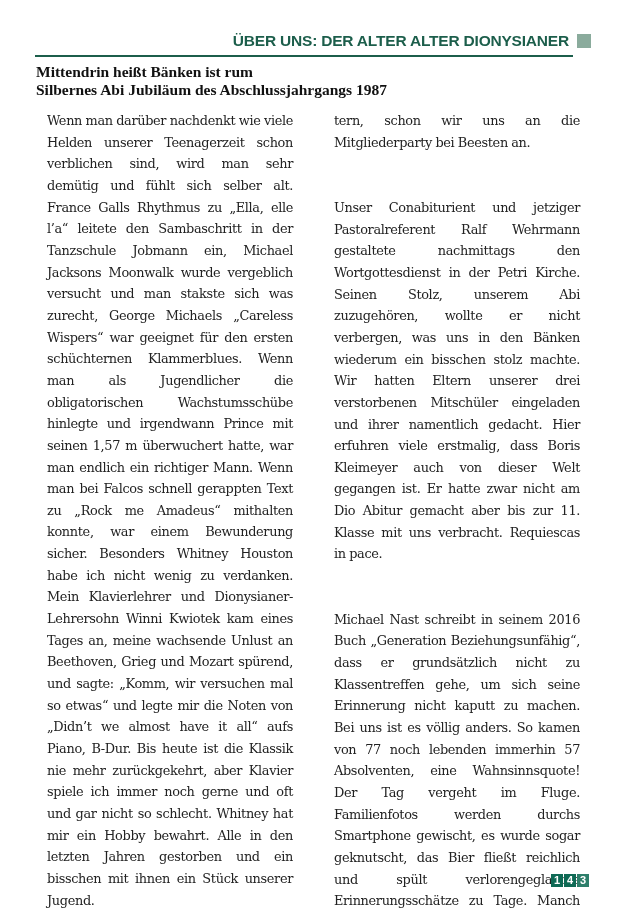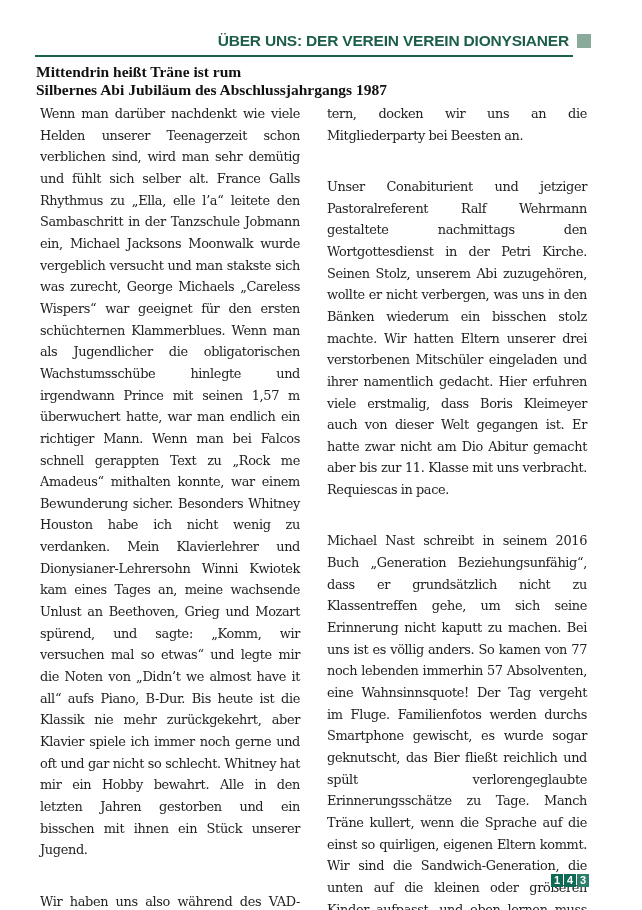--- a/index.html
+++ b/index.html
@@ -25,56 +25,56 @@
     font-family: "Liberation Serif", serif; font-weight: bold; font-size: 15.5px;
     line-height: 18px; color: #111;
   }
   .col {
     position: absolute; top: 99px; width: 268px;
     font-family: "DejaVu Serif", serif; font-size: 12.9px; line-height: 21.65px;
     color: #222; text-align: justify; letter-spacing: -0.35px; word-spacing: -0.3px;
   }
   .col-left { left: 36px; }
   .col-right { left: 323px; }
-  .para { margin: 4px; }
+  .para { margin: 11px; }
   .gap { height: 21.65px; }
   .page-number {
     position: absolute; left: 551px; top: 874px; display: flex; gap: 1px;
   }
   .page-digit {
     width: 12px; height: 13px; background: #0f6a55; color: #fff;
     font-family: "Liberation Sans", sans-serif; font-weight: bold; font-size: 11px;
     line-height: 13px; text-align: center;
   }
   .page-digit.light { background: #2d7e6a; }
 </style>
 </head>
 <body>
 
 <div class="page">
 
   <div class="section-header">
-    <span class="section-title">ÜBER UNS: DER VEREIN VEREIN DIONYSIANER</span>
+    <span class="section-title">ÜBER UNS: DER ALTER ALTER DIONYSIANER</span>
     <span class="section-square"></span>
   </div>
   <div class="header-rule"></div>
 
   <div class="headline">
-    <div>Mittendrin heißt Träne ist rum</div>
+    <div>Mittendrin heißt Bänken ist rum</div>
     <div>Silbernes Abi Jubiläum des Abschlussjahrgangs 1987</div>
   </div>
 
   <div class="col col-left">
     <p class="para">Wenn man darüber nachdenkt wie viele Helden unserer Teenagerzeit schon verblichen sind, wird man sehr demütig und fühlt sich selber alt. France Galls Rhythmus zu „Ella, elle l’a“ leitete den Sambaschritt in der Tanzschule Jobmann ein, Michael Jacksons Moonwalk wurde vergeblich versucht und man stakste sich was zurecht, George Michaels „Careless Wispers“ war geeignet für den ersten schüchternen Klammerblues. Wenn man als Jugendlicher die obligatorischen Wachstumsschübe hinlegte und irgendwann Prince mit seinen 1,57 m überwuchert hatte, war man endlich ein richtiger Mann. Wenn man bei Falcos schnell gerappten Text zu „Rock me Amadeus“ mithalten konnte, war einem Bewunderung sicher. Besonders Whitney Houston habe ich nicht wenig zu verdanken. Mein Klavierlehrer und Dionysianer-Lehrersohn Winni Kwiotek kam eines Tages an, meine wachsende Unlust an Beethoven, Grieg und Mozart spürend, und sagte: „Komm, wir versuchen mal so etwas“ und legte mir die Noten von „Didn’t we almost have it all“ aufs Piano, B-Dur. Bis heute ist die Klassik nie mehr zurückgekehrt, aber Klavier spiele ich immer noch gerne und oft und gar nicht so schlecht. Whitney hat mir ein Hobby bewahrt. Alle in den letzten Jahren gestorben und ein bisschen mit ihnen ein Stück unserer Jugend.</p>
     <div class="gap"></div>
     <p class="para">Wir haben uns also während des VAD-Farbenfestes am 2. September 2017 getroffen mit langem Anlauf und Terminkommunikation. Da wir keine Ersttäter sind, ist unsere Adressdatei recht schnell aktualisiert. Seit Eselszug-Tagen treffen wir uns alle fünf Jahre in großer Runde und um uns die Organisation zu erleich-</p>
   </div>
 
   <div class="col col-right">
-    <p class="para">tern, docken wir uns an die Mitgliederparty bei Beesten an.</p>
+    <p class="para">tern, schon wir uns an die Mitgliederparty bei Beesten an.</p>
     <div class="gap"></div>
     <p class="para">Unser Conabiturient und jetziger Pastoralreferent Ralf Wehrmann gestaltete nachmittags den Wortgottesdienst in der Petri Kirche. Seinen Stolz, unserem Abi zuzugehören, wollte er nicht verbergen, was uns in den Bänken wiederum ein bisschen stolz machte. Wir hatten Eltern unserer drei verstorbenen Mitschüler eingeladen und ihrer namentlich gedacht. Hier erfuhren viele erstmalig, dass Boris Kleimeyer auch von dieser Welt gegangen ist. Er hatte zwar nicht am Dio Abitur gemacht aber bis zur 11. Klasse mit uns verbracht. Requiescas in pace.</p>
     <div class="gap"></div>
     <p class="para">Michael Nast schreibt in seinem 2016 Buch „Generation Beziehungsunfähig“, dass er grundsätzlich nicht zu Klassentreffen gehe, um sich seine Erinnerung nicht kaputt zu machen. Bei uns ist es völlig anders. So kamen von 77 noch lebenden immerhin 57 Absolventen, eine Wahnsinnsquote! Der Tag vergeht im Fluge. Familienfotos werden durchs Smartphone gewischt, es wurde sogar geknutscht, das Bier fließt reichlich und spült verlorengeglaubte Erinnerungsschätze zu Tage. Manch Träne kullert, wenn die Sprache auf die einst so quirligen, eigenen Eltern kommt. Wir sind die Sandwich-Generation, die unten auf die kleinen oder größeren Kinder aufpasst, und oben lernen muss loszulassen. Dass einige den Besuch an der Alma Mater Dio nicht mehr automatisch mit dem Besuch des Elternhauses verknüpfen können, ist ein schmerzvoller, nostalgie-beladener Prozess. Von unseren alten Paukern ist kaum mehr einer im aktiven Schuldienst.</p>
   </div>
 
   <div class="page-number">
     <span class="page-digit">1</span>
     <span class="page-digit">4</span>
     <span class="page-digit light">3</span>

